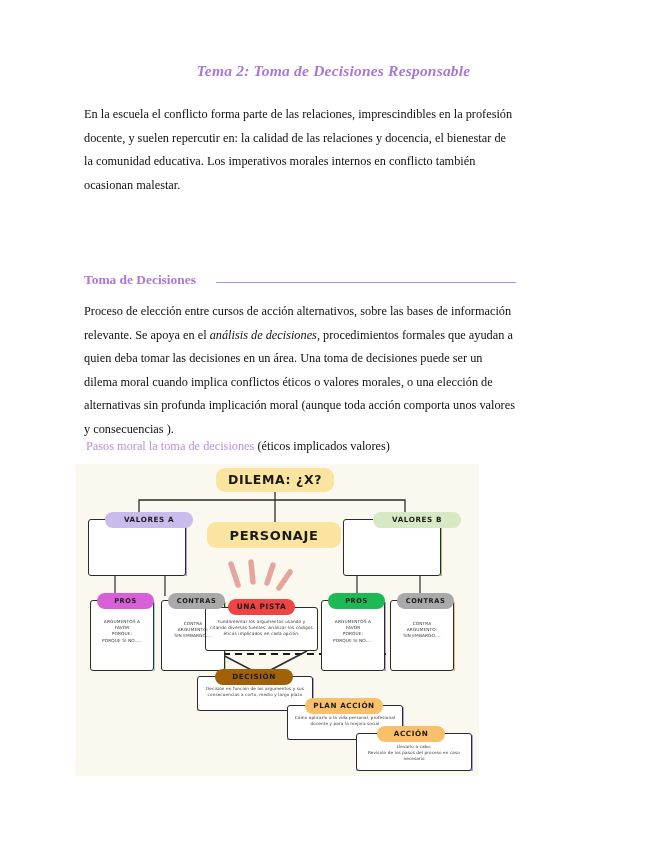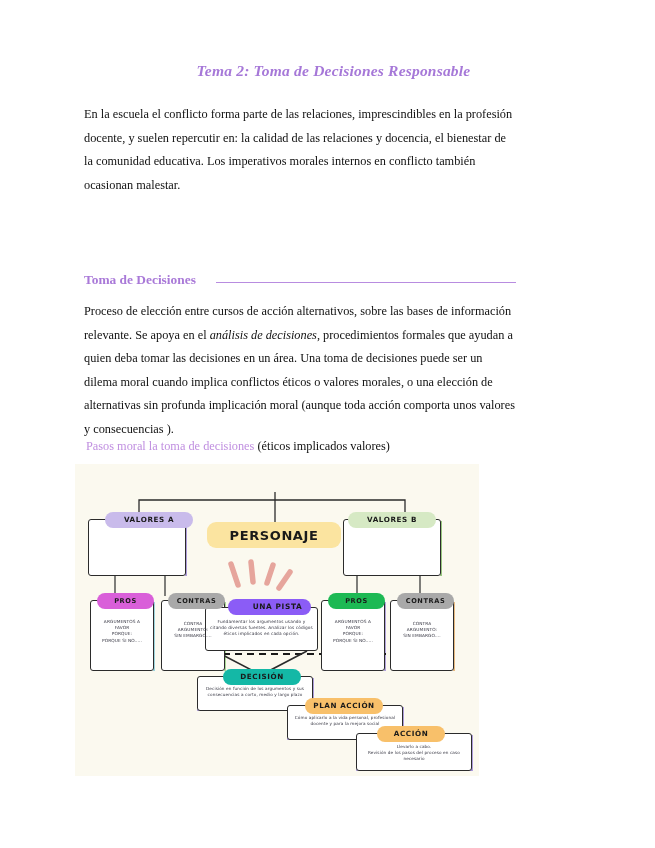--- a/index.html
+++ b/index.html
@@ -121,21 +121,21 @@
     text-align: center;
     line-height: 1.45;
     z-index: 5;
     letter-spacing: 0.1px;
   }
 
   
   #pill-dilema { left: 141px; top: 4px; width: 118px; height: 24px; background: #fbe4a0; font-size: 12.5px; }
   #pill-personaje { left: 132px; top: 58px; width: 134px; height: 26px; background: #fbe4a0; font-size: 13px; }
   #pill-valores-a { left: 30px; top: 48px; width: 88px; height: 16px; background: #c9bbeb; font-size: 7.2px; }
-  #pill-valores-b { left: 273px; top: 48px; width: 88px; height: 16px; background: #d6e9c4; font-size: 7.2px; }
+  #pill-valores-b { left: 298px; top: 48px; width: 88px; height: 16px; background: #d6e9c4; font-size: 7.2px; }
 
   #box-val-a { left: 13px; top: 55px; width: 98px; height: 57px; }
   #box-val-b { left: 268px; top: 55px; width: 98px; height: 57px; }
 
   
   #pill-pros-a { left: 22px; top: 129px; width: 57px; height: 16px; background: #d95fd9; font-size: 6.6px; }
   #pill-contras-a { left: 93px; top: 129px; width: 57px; height: 16px; background: #a9a9a9; font-size: 6.6px; }
   #pill-pros-b { left: 253px; top: 129px; width: 57px; height: 16px; background: #1db954; font-size: 6.6px; }
   #pill-contras-b { left: 322px; top: 129px; width: 57px; height: 16px; background: #a9a9a9; font-size: 6.6px; }
 
@@ -143,26 +143,26 @@
   #card-contras-a { left: 86px; top: 136px; width: 64px; height: 71px; }
   #card-pros-b { left: 246px; top: 136px; width: 64px; height: 71px; }
   #card-contras-b { left: 315px; top: 136px; width: 64px; height: 71px; }
 
   #txt-pros-a { left: 15px; top: 155px; width: 64px; font-size: 4.3px; }
   #txt-contras-a { left: 86px; top: 157px; width: 64px; font-size: 4.3px; }
   #txt-pros-b { left: 246px; top: 155px; width: 64px; font-size: 4.3px; }
   #txt-contras-b { left: 315px; top: 157px; width: 64px; font-size: 4.3px; }
 
   
-  #pill-pista { left: 153px; top: 135px; width: 67px; height: 16px; background: #8b5cf6; font-size: 7.4px; padding-left: 16px; }
+  #pill-pista { left: 153px; top: 135px; width: 67px; height: 16px; background: #ef4444; font-size: 7.4px; }
   #card-pista { left: 130px; top: 143px; width: 113px; height: 44px; }
   #txt-pista { left: 134px; top: 155px; width: 105px; font-size: 4.3px; }
 
   
-  #pill-decision { left: 148px; top: 205px; width: 78px; height: 16px; background: #14b8a6; font-size: 7.2px; }
+  #pill-decision { left: 140px; top: 205px; width: 78px; height: 16px; background: #a16207; font-size: 7.2px; }
   #card-decision { left: 122px; top: 212px; width: 116px; height: 35px; }
   #txt-decision { left: 126px; top: 222px; width: 108px; font-size: 4.2px; }
 
   #pill-plan { left: 230px; top: 234px; width: 78px; height: 16px; background: #f8c06a; font-size: 7.2px; }
   #card-plan { left: 212px; top: 241px; width: 116px; height: 35px; }
   #txt-plan { left: 216px; top: 251px; width: 108px; font-size: 4.2px; }
 
   #pill-accion { left: 302px; top: 262px; width: 68px; height: 16px; background: #f8c06a; font-size: 7.2px; }
   #card-accion { left: 281px; top: 269px; width: 116px; height: 38px; }
   #txt-accion { left: 285px; top: 280px; width: 108px; font-size: 4.2px; }
@@ -223,20 +223,21 @@
         <path d="M178,118 L176,98" stroke="#e6a59c" stroke-width="5.5" stroke-linecap="round" fill="none"></path>
         <path d="M192,119 L198,101" stroke="#e6a59c" stroke-width="5.5" stroke-linecap="round" fill="none"></path>
         <path d="M204,124 L215,108" stroke="#e6a59c" stroke-width="5.5" stroke-linecap="round" fill="none"></path>
         <path d="M152,151 L148,143" stroke="#e6a59c" stroke-width="4" stroke-linecap="round" fill="none"></path>
       </g>
     </svg>
 
     <div class="card" id="box-val-a"></div>
     <div class="card" id="box-val-b"></div>
 
+    <div class="pill" id="pill-dilema">DILEMA: ¿X?</div>
     <div class="pill" id="pill-personaje">PERSONAJE</div>
     <div class="pill" id="pill-valores-a">VALORES A</div>
     <div class="pill" id="pill-valores-b">VALORES B</div>
 
     <div class="card" id="card-pros-a"></div>
     <div class="card" id="card-contras-a"></div>
     <div class="card" id="card-pros-b"></div>
     <div class="card" id="card-contras-b"></div>
 
     <div class="pill" id="pill-pros-a">PROS</div>

